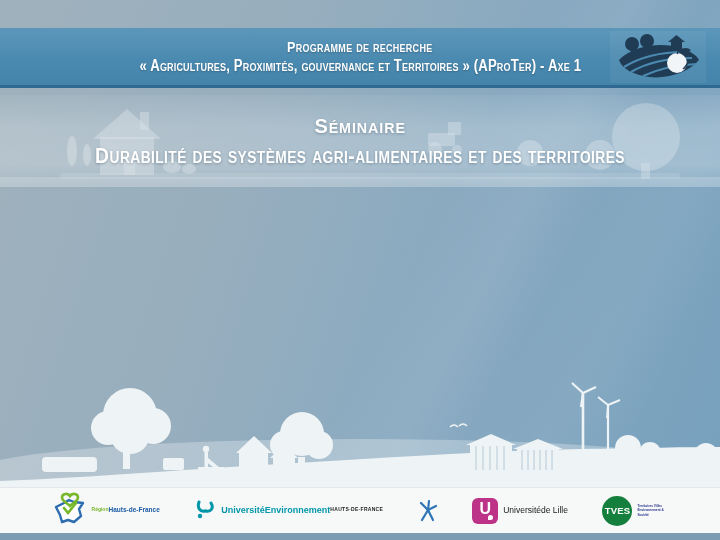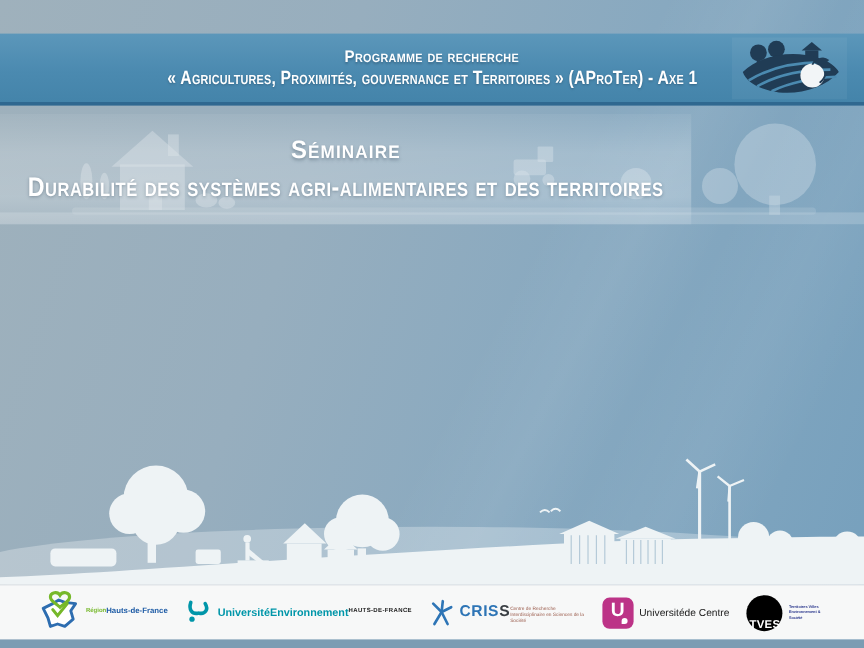--- a/index.html
+++ b/index.html
@@ -21,21 +21,21 @@
     position:absolute;left:0;top:0;width:720px;height:57px;
     display:flex;flex-direction:column;align-items:center;justify-content:center;gap:2px;
     color:#fff;font-weight:bold;font-variant:small-caps;white-space:nowrap;
     text-shadow:0 1px 2px rgba(20,40,60,0.35);
   }
   .banner-line1{font-size:14px;letter-spacing:.3px;display:inline-block;transform:scaleX(.9);}
   .banner-line2{font-size:16px;letter-spacing:.2px;display:inline-block;transform:scaleX(.82);}
   .aproter{position:absolute;right:14px;top:3px;}
   
   .title-band{
-    position:absolute;left:0;top:95px;width:576px;height:92px;
+    position:absolute;left:0;top:95px;width:720px;height:92px;
     background:linear-gradient(180deg,rgba(255,255,255,0.06) 0%,rgba(255,255,255,0.22) 35%,rgba(255,255,255,0.25) 75%,rgba(255,255,255,0.10) 100%);
     display:flex;flex-direction:column;align-items:center;justify-content:center;gap:5px;
   }
   .faint-scape{position:absolute;left:0;top:0;opacity:.55;pointer-events:none;}
   .title-line{position:relative;color:#fff;font-weight:bold;font-variant:small-caps;white-space:nowrap;
     text-shadow:0 1px 3px rgba(30,50,70,0.35);}
   .title-line1{font-size:21px;letter-spacing:1px;display:inline-block;transform:scaleX(.95);}
   .title-line2{font-size:22.5px;letter-spacing:.5px;display:inline-block;transform:scaleX(.86);}
   
   .landscape{position:absolute;left:0;bottom:53px;}
@@ -58,21 +58,21 @@
   .criss-main{color:#2e75b6;}
   .criss-tail{color:#3a3f44;}
   .criss-sub{font-size:4px;color:#9a5a4a;width:62px;line-height:1.25;margin-top:2px;}
   
   .lille-mark{width:26px;height:26px;background:#bc3387;border-radius:6px;position:relative;
     display:flex;align-items:center;justify-content:center;}
   .lille-u{color:#fff;font-weight:bold;font-size:16px;line-height:1;margin-top:-3px;}
   .lille-drop{position:absolute;right:5px;bottom:4px;width:5px;height:5px;background:#fff;border-radius:50% 50% 50% 0;}
   .lille-text{font-size:8.5px;color:#1a1a1a;line-height:1.1;}
   
-  .tves-mark{width:30px;height:30px;border-radius:50%;background:#000000;display:flex;align-items:flex-end;justify-content:center;}
+  .tves-mark{width:30px;height:30px;border-radius:50%;background:#15803d;display:flex;align-items:center;justify-content:center;}
   .tves-ac{color:#fff;font-weight:bold;font-size:9.5px;letter-spacing:.2px;}
   .tves-sub{font-size:3.2px;line-height:1.3;color:#27348b;width:30px;font-weight:bold;}
   
   .clerse-word{display:block;color:#1c44a5;font-weight:bold;font-style:italic;font-size:17px;letter-spacing:-.5px;line-height:1;}
   .clerse-word::first-letter{font-size:26px;}
   
   .bottom-strip{position:absolute;left:0;bottom:0;width:720px;height:7px;background:#7b9cb3;}
 </style>
 </head>
 <body>
@@ -224,34 +224,30 @@
     <div class="logo">
       <svg width="20" height="26" viewBox="0 0 20 26">
         <g stroke="#2e75b6" stroke-width="2.2" fill="none" stroke-linecap="round">
           <path d="M10,12 L3,5"></path>
             <path d="M10,12 L11,3"></path>
             <path d="M10,12 L18,8"></path>
           <path d="M10,12 L4,22"></path>
             <path d="M10,12 L15,22"></path>
         </g>
       </svg>
-      <div class="stack">
-        <span class="criss-acno"><span class="criss-main">CRIS</span><span class="criss-tail">S</span></span>
-        <span class="criss-sub">Centre de Recherche Interdisciplinaire en Sciences de la Société</span>
-      </div>
     </div>
 
     <div class="logo">
       <div class="lille-mark">
         <span class="lille-u">U</span>
         <span class="lille-drop"></span>
       </div>
       <div class="stack lille-text">
         <span>Université</span>
-        <span>de Centre</span>
+        <span>de Lille</span>
       </div>
     </div>
 
     <div class="logo">
       <div class="tves-mark">
         <span class="tves-ac">TVES</span>
       </div>
       <span class="tves-sub">Territoires Villes Environnement &amp; Société</span>
     </div>
 

